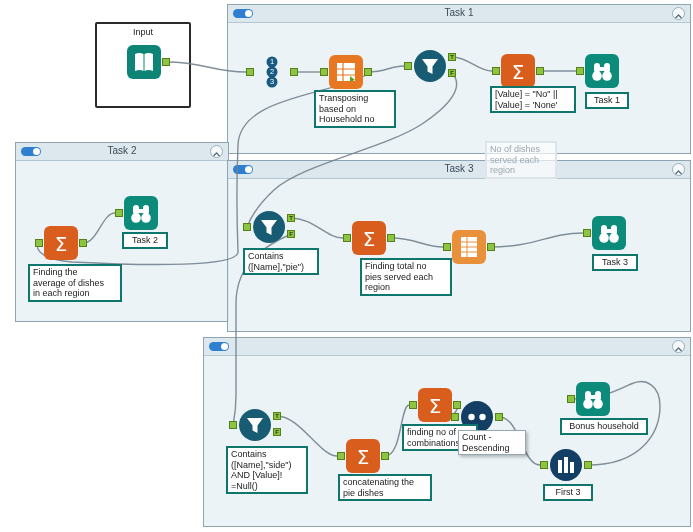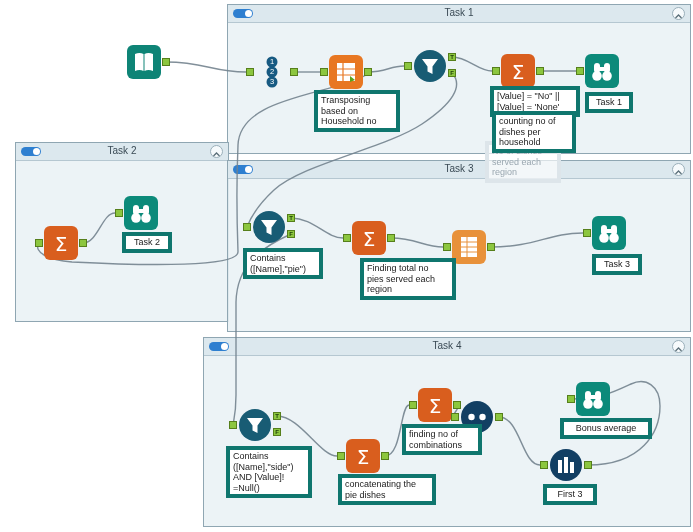--- a/index.html
+++ b/index.html
@@ -20,21 +20,21 @@
   .input-title { text-align:center; font-size:9px; margin-top:3px; color:#222; }
 
   .wires { position:absolute; left:0; top:0; pointer-events:none; }
   .wires path { fill:none; stroke:#73838E; stroke-width:1.4; opacity:0.9; }
 
   .tool { position:absolute; width:34px; height:34px; }
   .port { position:absolute; width:8px; height:8px; box-sizing:border-box; background:#8CC63F;
           border:1px solid #567F1B; font-size:6px; line-height:6px; font-weight:bold;
           color:#1E3D08; text-align:center; }
 
-  .anno { position:absolute; background:#fff; border:4px solid #0f766e; color:#222;
+  .anno { position:absolute; background:#fff; border:2px solid #0f766e; color:#222;
           font-size:9px; line-height:1.18; padding:1px 3px; white-space:pre-line; }
   .anno.ctr { text-align:center; }
   .anno.muted { color:#9AA7B0; border-color:#DDE5EA; background:rgba(255,255,255,0.65); }
   .anno.tooltip { border:1px solid #98A8B2; box-shadow:2px 2px 3px rgba(0,0,0,0.25); }
 </style>
 </head>
 <body>
 
 <div class="canvas">
 
@@ -64,27 +64,29 @@
       <span class="task-title">Task 3</span>
       <span class="collapse"><svg width="11" height="11">
             <polyline points="2.5,7 5.5,4 8.5,7" fill="none" stroke="#5A6E79" stroke-width="1.3"></polyline>
           </svg></span>
     </div>
   </div>
 
   <div class="task" style="left:203px;top:337px;width:486px;height:188px">
     <div class="task-header">
       <span class="toggle"></span>
-      <span class="task-title">Task 4</span>
       <span class="collapse"><svg width="11" height="11">
             <polyline points="2.5,7 5.5,4 8.5,7" fill="none" stroke="#5A6E79" stroke-width="1.3"></polyline>
           </svg></span>
     </div>
   </div>
 
+  <div class="input-box">
+    <div class="input-title">Input</div>
+  </div>
 
   <div class="anno muted" style="left:485px;top:141px;width:62px">No of dishes
 served each
 region</div>
 
   <svg class="wires" width="693" height="532">
     <path d="M166,62 C205,62 212,72 246,72"></path>
     <path d="M294,72 C304,72 314,72 320,72"></path>
     <path d="M368,72 C386,72 390,66 404,66"></path>
     <path d="M452,57 C468,57 478,71 492,71"></path>
@@ -283,38 +285,40 @@
   <div class="port" style="left:495px;top:413px"></div>
   <div class="port" style="left:540px;top:461px"></div>
   <div class="port" style="left:584px;top:461px"></div>
   <div class="port" style="left:567px;top:395px"></div>
 
   <div class="anno" style="left:314px;top:90px;width:72px">Transposing
 based on
 Household no</div>
   <div class="anno" style="left:490px;top:86px;width:76px">[Value] = "No" ||
 [Value] = 'None'</div>
-  <div class="anno" style="left:492px;top:111px;width:70px">counting no of
-dishes per
-household</div>
   <div class="anno ctr" style="left:585px;top:92px;width:34px">Task 1</div>
 
+  <div class="anno" style="left:28px;top:264px;width:84px">Finding the
+average of dishes
+in each region</div>
   <div class="anno ctr" style="left:122px;top:232px;width:36px">Task 2</div>
 
   <div class="anno" style="left:243px;top:248px;width:66px">Contains
 ([Name],"pie")</div>
   <div class="anno" style="left:360px;top:258px;width:82px">Finding total no
 pies served each
 region</div>
   <div class="anno ctr" style="left:592px;top:254px;width:36px">Task 3</div>
 
   <div class="anno" style="left:226px;top:446px;width:72px">Contains
 ([Name],"side")
 AND [Value]!
 =Null()</div>
   <div class="anno" style="left:402px;top:424px;width:66px">finding no of
 combinations</div>
   <div class="anno" style="left:338px;top:474px;width:84px">concatenating the
 pie dishes</div>
-  <div class="anno ctr" style="left:560px;top:418px;width:78px">Bonus average</div>
+  <div class="anno tooltip" style="left:458px;top:430px;width:60px">Count -
+Descending</div>
+  <div class="anno ctr" style="left:560px;top:418px;width:78px">Bonus household</div>
   <div class="anno ctr" style="left:543px;top:484px;width:40px">First 3</div>
 
 </div>
 
 </body></html>

